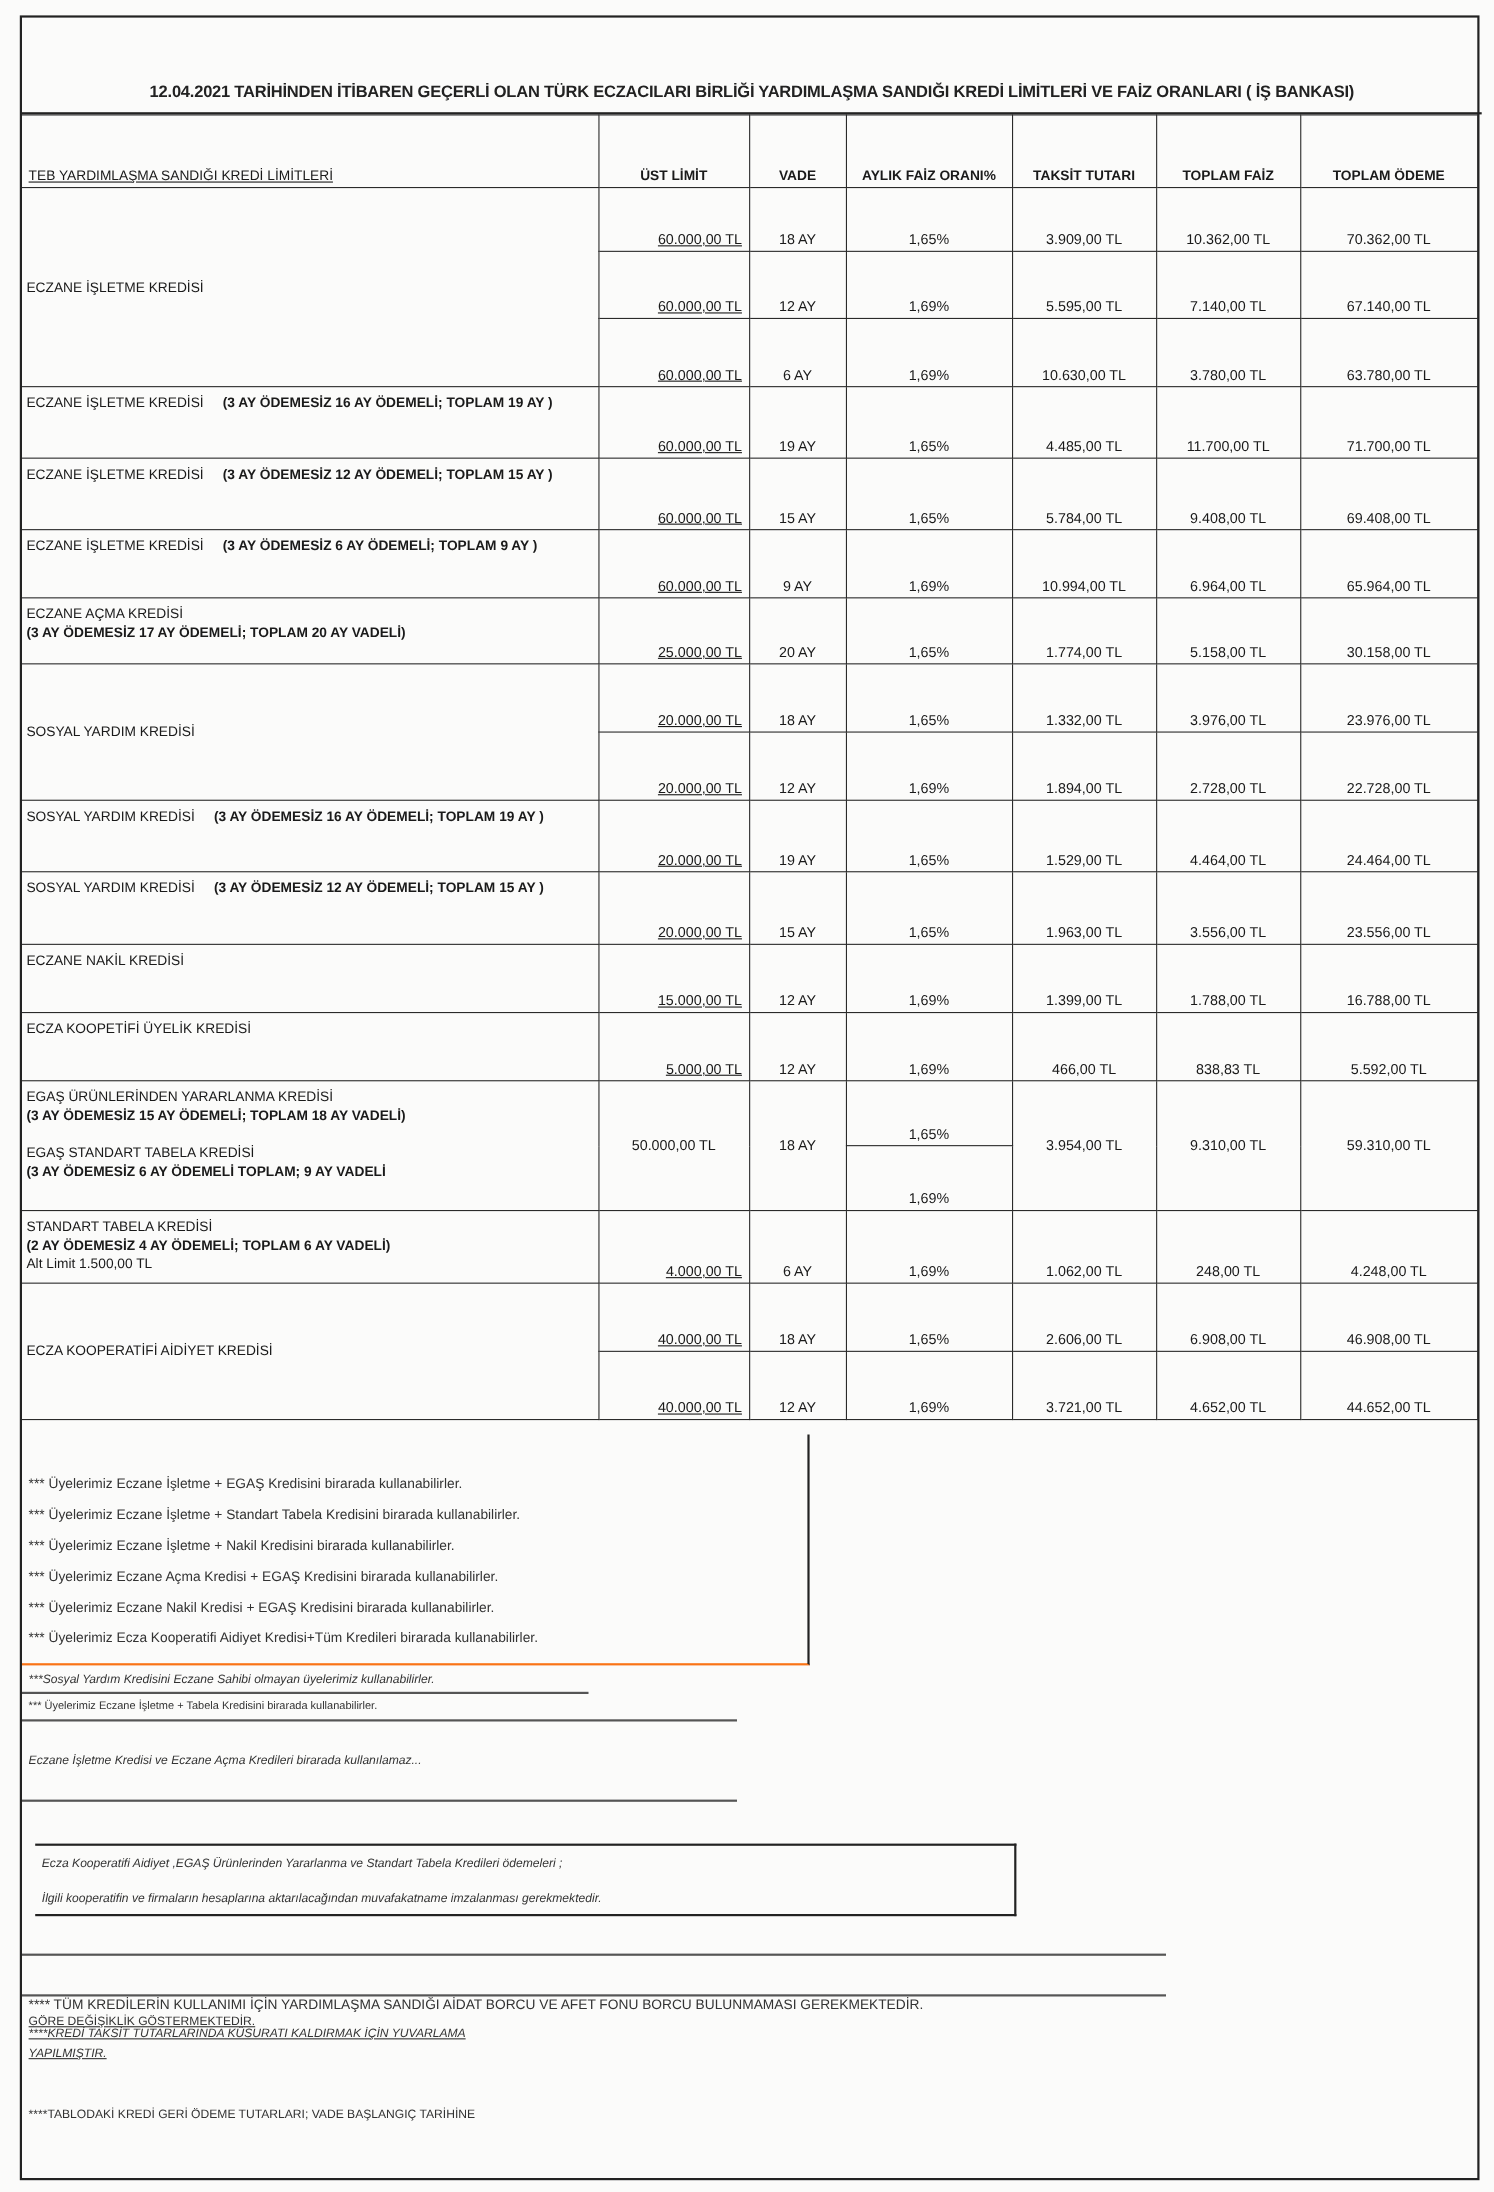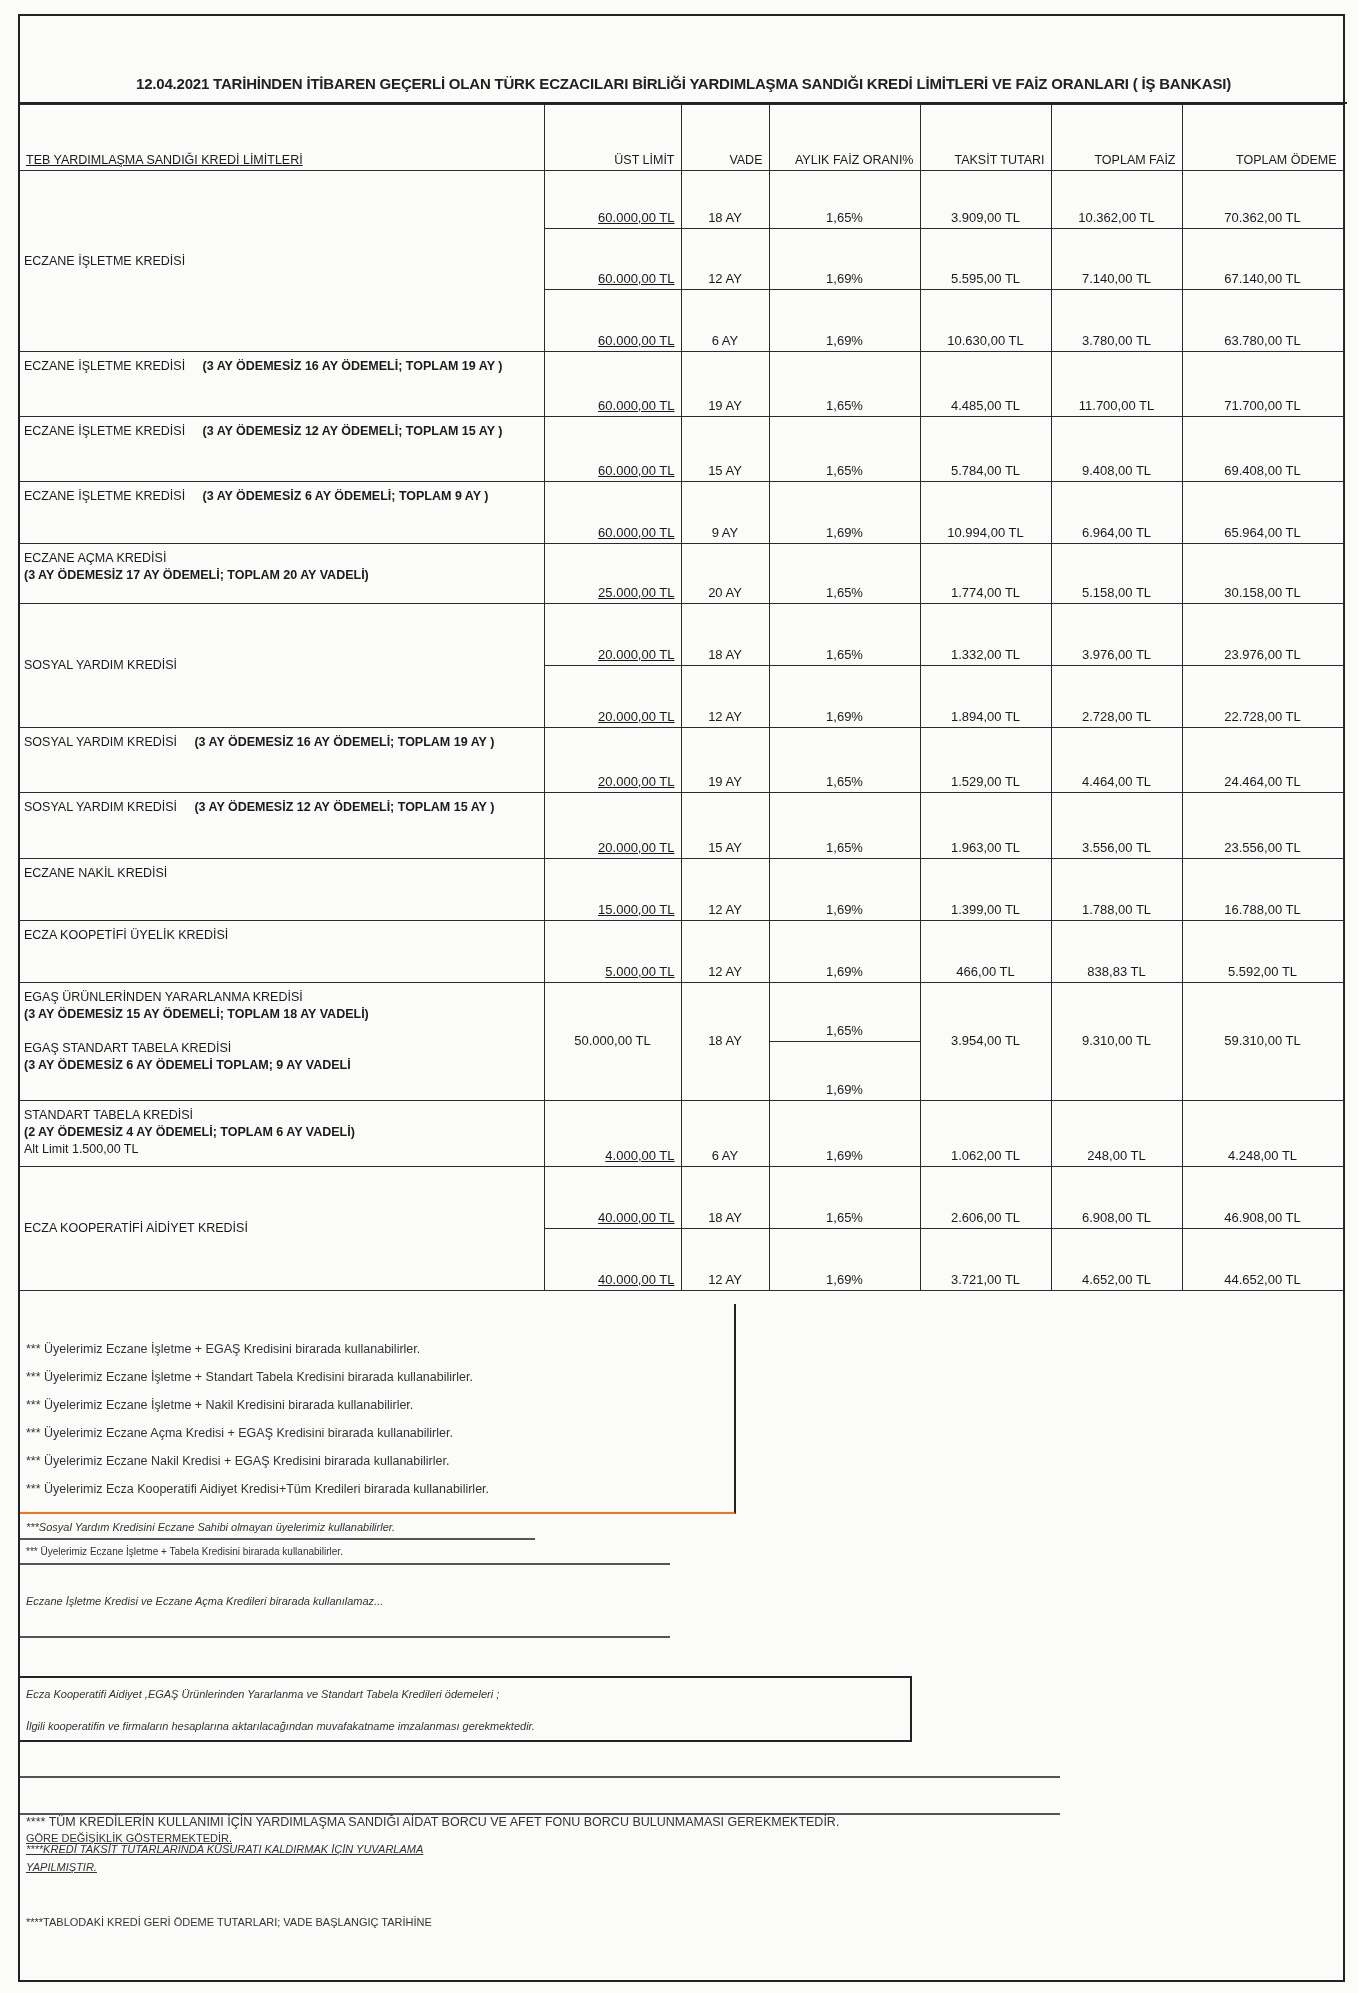--- a/index.html
+++ b/index.html
@@ -8,34 +8,34 @@
   .page { position:absolute; left:18px; top:14px; width:1327px; height:1968px;
           border:2px solid #222; box-sizing:border-box; }
   .title { position:absolute; left:0; top:42px; width:1327px; height:46px;
            border-bottom:2px solid #222; box-sizing:border-box;
            font-size:15px; font-weight:bold; text-align:center; line-height:52px;
            letter-spacing:-0.2px; color:#222; }
   table.grid { position:absolute; left:0; top:88px; width:1323px; border-collapse:collapse;
                table-layout:fixed; }
   table.grid td, table.grid th { border:1px solid #2a2a2a; border-left:1.5px solid #2a2a2a;
                font-size:13px; padding:0 6px 3px; vertical-align:bottom; }
-  table.grid th { font-weight:normal; height:62px; font-size:12.5px; text-align:right; }
+  table.grid th { font-weight:bold; height:62px; font-size:12.5px; text-align:center; }
   table.grid th.first { text-align:left; text-decoration:underline; font-weight:normal; font-size:12.5px; }
   table.grid td.name { vertical-align:top; font-size:12.5px; padding:6px 4px; line-height:17px;
                        border-left:none; }
   table.grid td.name.mid { vertical-align:middle; }
   table.grid th.first { border-left:none; }
   td.num { text-align:center; font-family:"Liberation Sans", sans-serif; white-space:nowrap; }
   td.num.lim { text-decoration:underline;text-align:right; }
   .sub { font-weight:bold; }
   .notes-box { position:absolute; left:0; top:1288px; width:716px; height:210px;
                border-right:2px solid #222; border-bottom:2px solid #f97316; box-sizing:border-box; }
   .note { position:absolute; left:6px; font-size:12.5px; color:#333; white-space:nowrap; }
   .it { font-style:italic; font-size:11px; }
-  .box2 { position:absolute; left:0; top:1660px; width:892px; height:66px;
+  .box2 { position:absolute; left:12px; top:1660px; width:892px; height:66px;
           border:2px solid #222; border-left:none; box-sizing:border-box;text-align:center; }
   .hr { position:absolute; left:0; height:0; border-top:2px solid #555; }
   .caps { font-size:12.5px;margin-top:32px; }
 </style>
 </head>
 <body>
 
 <div class="page">
   <div class="title">12.04.2021 TARİHİNDEN İTİBAREN GEÇERLİ OLAN TÜRK ECZACILARI BİRLİĞİ YARDIMLAŞMA SANDIĞI KREDİ LİMİTLERİ VE FAİZ ORANLARI ( İŞ BANKASI)</div>
 

